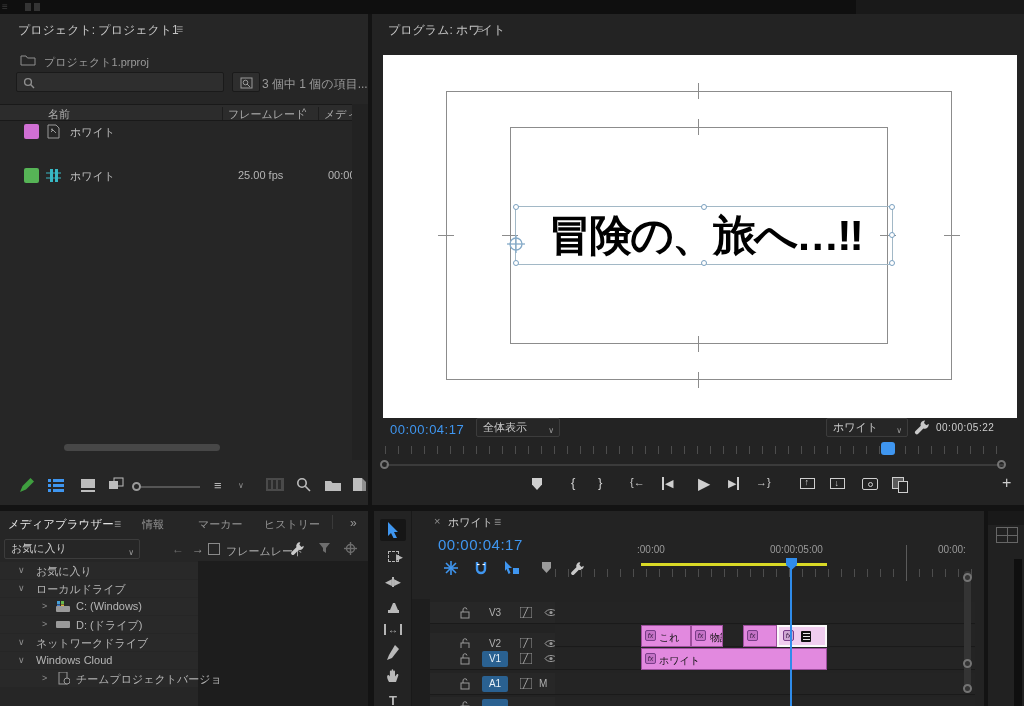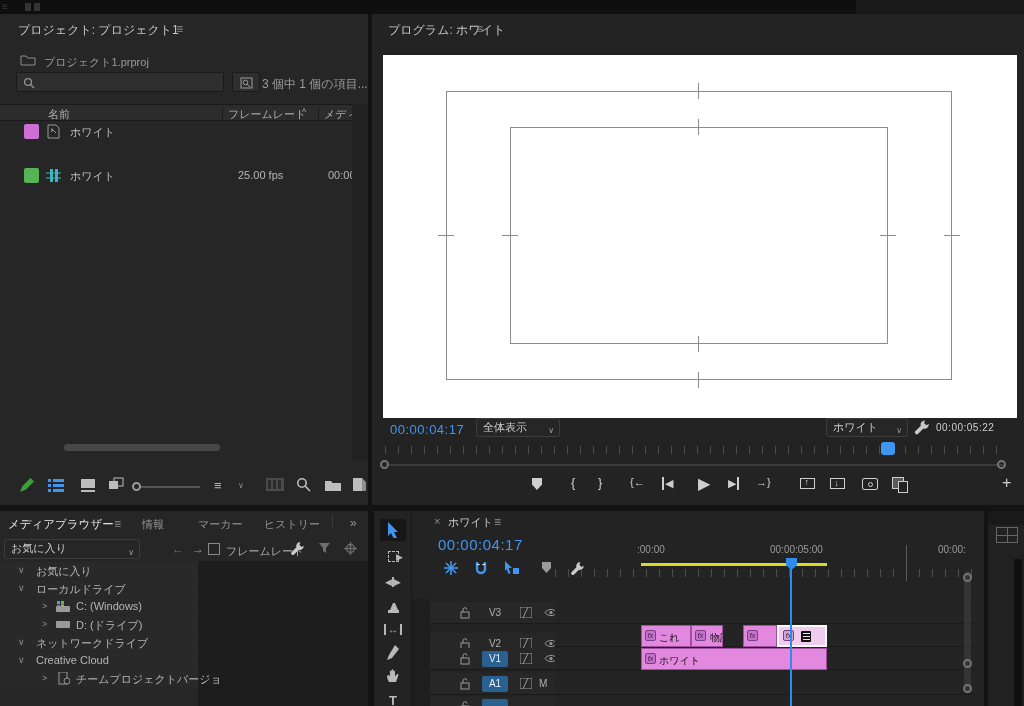--- a/index.html
+++ b/index.html
@@ -181,20 +181,35 @@
         <div class="abs tick" style="left:315px;top:28px;width:1px;height:16px"></div>
         <div class="abs tick" style="left:315px;top:64px;width:1px;height:16px"></div>
         <div class="abs tick" style="left:315px;top:281px;width:1px;height:16px"></div>
         <div class="abs tick" style="left:315px;top:317px;width:1px;height:16px"></div>
         <div class="abs tick" style="left:55px;top:180px;width:16px;height:1px"></div>
         <div class="abs tick" style="left:119px;top:180px;width:16px;height:1px"></div>
         <div class="abs tick" style="left:497px;top:180px;width:16px;height:1px"></div>
         <div class="abs tick" style="left:561px;top:180px;width:16px;height:1px"></div>
       </div>
 
+      <div class="abs selbox" style="left:132px;top:151px;width:378px;height:59px">
+        <div class="bigtext abs" style="left:0;top:0;width:378px;height:59px">冒険の、旅へ…!!</div>
+        <div class="handle" style="left:-3px;top:-3px"></div>
+        <div class="handle" style="left:185px;top:-3px"></div>
+        <div class="handle" style="left:373px;top:-3px"></div>
+        <div class="handle" style="left:-3px;top:53px"></div>
+        <div class="handle" style="left:185px;top:53px"></div>
+        <div class="handle" style="left:373px;top:53px"></div>
+        <div class="handle" style="left:373px;top:25px"></div>
+        <svg class="abs" style="left:-10px;top:27px" width="20" height="20">
+            <circle cx="10" cy="10" r="6" fill="none" stroke="#85aac8" stroke-width="1.3"></circle>
+            <line x1="10" y1="1" x2="10" y2="19" stroke="#85aac8" stroke-width="1.3"></line>
+            <line x1="1" y1="10" x2="19" y2="10" stroke="#85aac8" stroke-width="1.3"></line>
+          </svg>
+      </div>
     </div>
 
     <div class="abs tc-blue txt" style="left:18px;top:408px">00:00:04:17</div>
     <div class="abs dd" style="left:104px;top:404px;width:84px;height:19px">
       <span>全体表示</span>
       <span class="chev">∨</span>
     </div>
     <div class="abs dd" style="left:454px;top:404px;width:82px;height:19px">
       <span>ホワイト</span>
       <span class="chev">∨</span>
@@ -293,21 +308,21 @@
           <rect x="0" y="0" width="14" height="7" rx="1" fill="#9a9a9a"></rect>
         </svg>
       <span class="abs txt" style="left:76px;top:2px">D: (ドライブ)</span>
     </div>
     <div class="tree-row" style="top:123px">
       <span class="tree-chev" style="left:18px">∨</span>
       <span class="abs txt" style="left:36px;top:2px">ネットワークドライブ</span>
     </div>
     <div class="tree-row" style="top:141px">
       <span class="tree-chev" style="left:18px">∨</span>
-      <span class="abs txt" style="left:36px;top:2px">Creative Cloud</span>
+      <span class="abs txt" style="left:36px;top:2px">Windows Cloud</span>
     </div>
     <div class="tree-row" style="top:159px">
       <span class="tree-chev" style="left:42px">&gt;</span>
       <svg class="abs" style="left:58px;top:2px" width="12" height="13">
           <rect x="1" y="0" width="8" height="12" fill="none" stroke="#9a9a9a"></rect>
           <circle cx="9" cy="9" r="3" fill="#262626" stroke="#9a9a9a"></circle>
         </svg>
       <span class="abs txt" style="left:76px;top:2px">チームプロジェクトバージョ</span>
     </div>
   </div>

